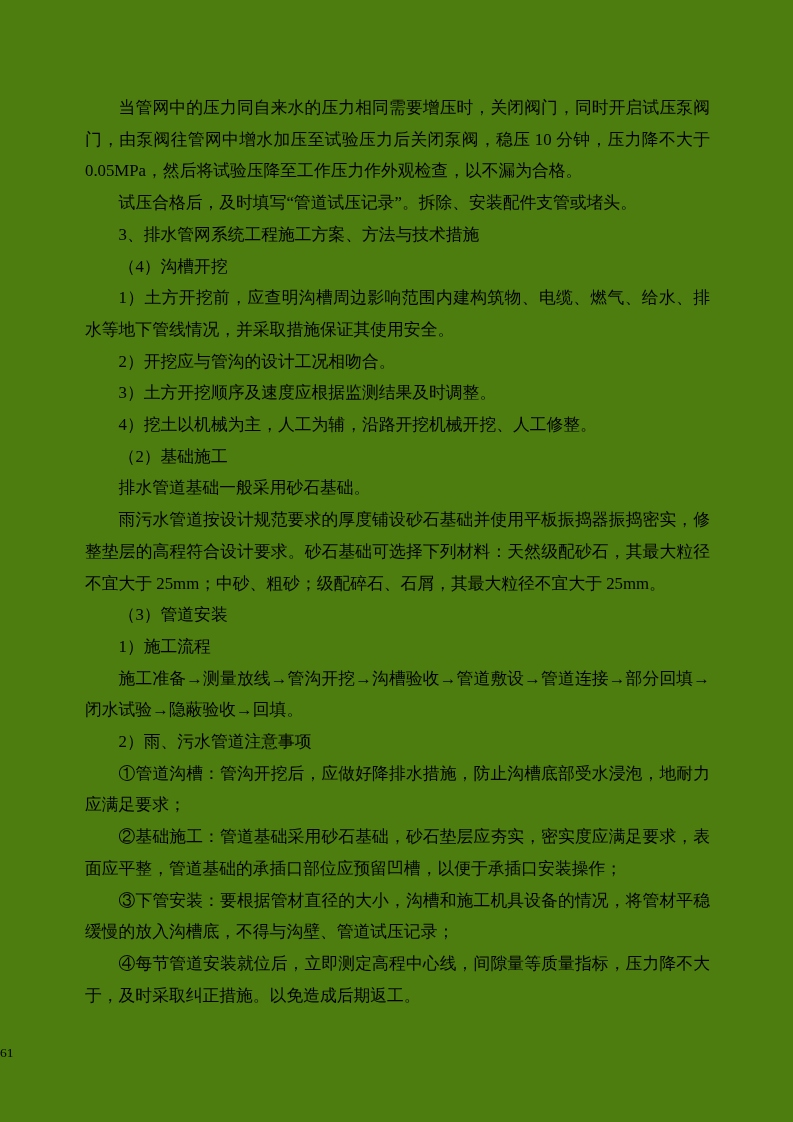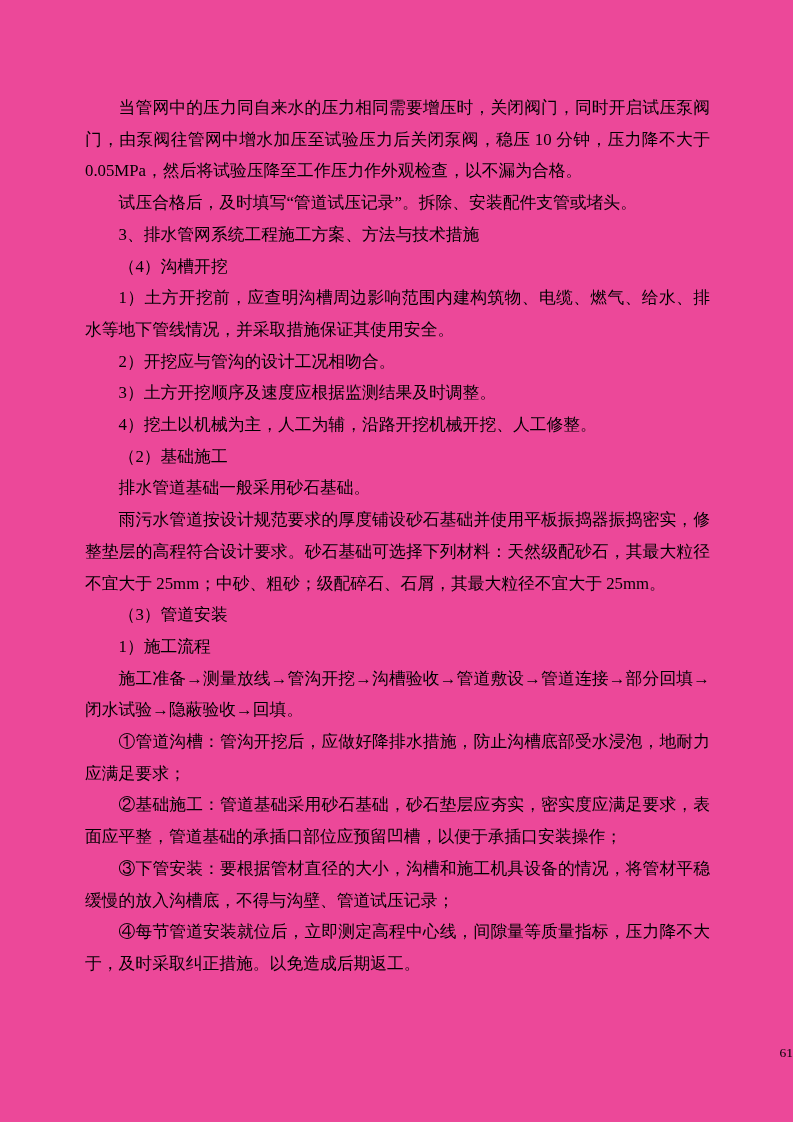--- a/index.html
+++ b/index.html
@@ -4,21 +4,21 @@
 <style>
   html, body {
     margin: 0;
     padding: 0;
     background: #ffffff;
   }
   .page {
     position: relative;
     width: 793px;
     height: 1122px;
-    background: #ec4899;
+    background: #4d7c0f;
     color: #000000;
     font-family: "Liberation Serif", "DejaVu Serif", serif;
     overflow: hidden;
     box-sizing: border-box;
   }
   .doc-body {
     position: absolute;
     top: 92px;
     left: 85px;
     width: 625px;
@@ -32,21 +32,21 @@
     text-align: justify;
     text-justify: inter-ideograph;
     word-break: break-all;
     color: #000000;
   }
   .footer {
     position: absolute;
     top: 1044px;
     left: 0;
     width: 793px;
-    text-align: right;
+    text-align: left;
     font-size: 13.5px;
     line-height: 18px;
     color: #000000;
   }
 </style>
 </head>
 <body>
 
 <div class="page">
   <div class="doc-body">
@@ -57,20 +57,21 @@
       <p>1）土方开挖前，应查明沟槽周边影响范围内建构筑物、电缆、燃气、给水、排水等地下管线情况，并采取措施保证其使用安全。</p>
       <p>2）开挖应与管沟的设计工况相吻合。</p>
       <p>3）土方开挖顺序及速度应根据监测结果及时调整。</p>
       <p>4）挖土以机械为主，人工为辅，沿路开挖机械开挖、人工修整。</p>
       <p>（2）基础施工</p>
       <p>排水管道基础一般采用砂石基础。</p>
       <p>雨污水管道按设计规范要求的厚度铺设砂石基础并使用平板振捣器振捣密实，修整垫层的高程符合设计要求。砂石基础可选择下列材料：天然级配砂石，其最大粒径不宜大于 25mm；中砂、粗砂；级配碎石、石屑，其最大粒径不宜大于 25mm。</p>
       <p>（3）管道安装</p>
       <p>1）施工流程</p>
       <p>施工准备→测量放线→管沟开挖→沟槽验收→管道敷设→管道连接→部分回填→闭水试验→隐蔽验收→回填。</p>
+      <p>2）雨、污水管道注意事项</p>
       <p>①管道沟槽：管沟开挖后，应做好降排水措施，防止沟槽底部受水浸泡，地耐力应满足要求；</p>
       <p>②基础施工：管道基础采用砂石基础，砂石垫层应夯实，密实度应满足要求，表面应平整，管道基础的承插口部位应预留凹槽，以便于承插口安装操作；</p>
       <p>③下管安装：要根据管材直径的大小，沟槽和施工机具设备的情况，将管材平稳缓慢的放入沟槽底，不得与沟壁、管道试压记录；</p>
       <p>④每节管道安装就位后，立即测定高程中心线，间隙量等质量指标，压力降不大于，及时采取纠正措施。以免造成后期返工。</p>
     </div>
   <div class="footer">
     <span>61</span>
   </div>
 </div>
 

